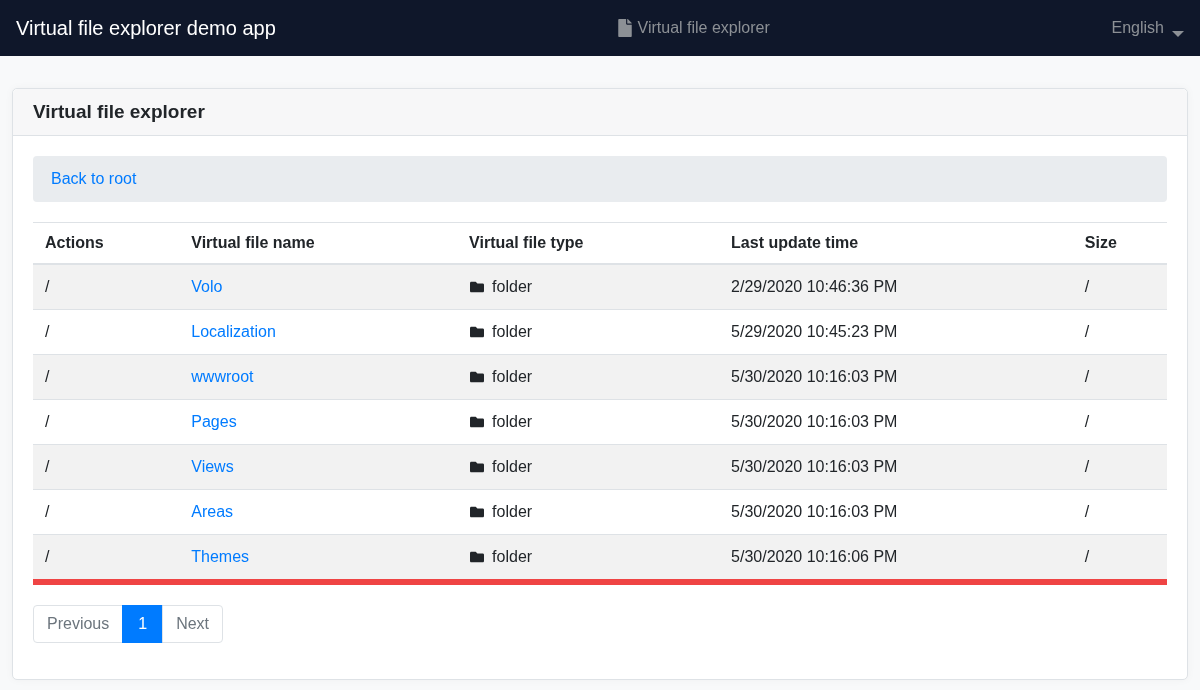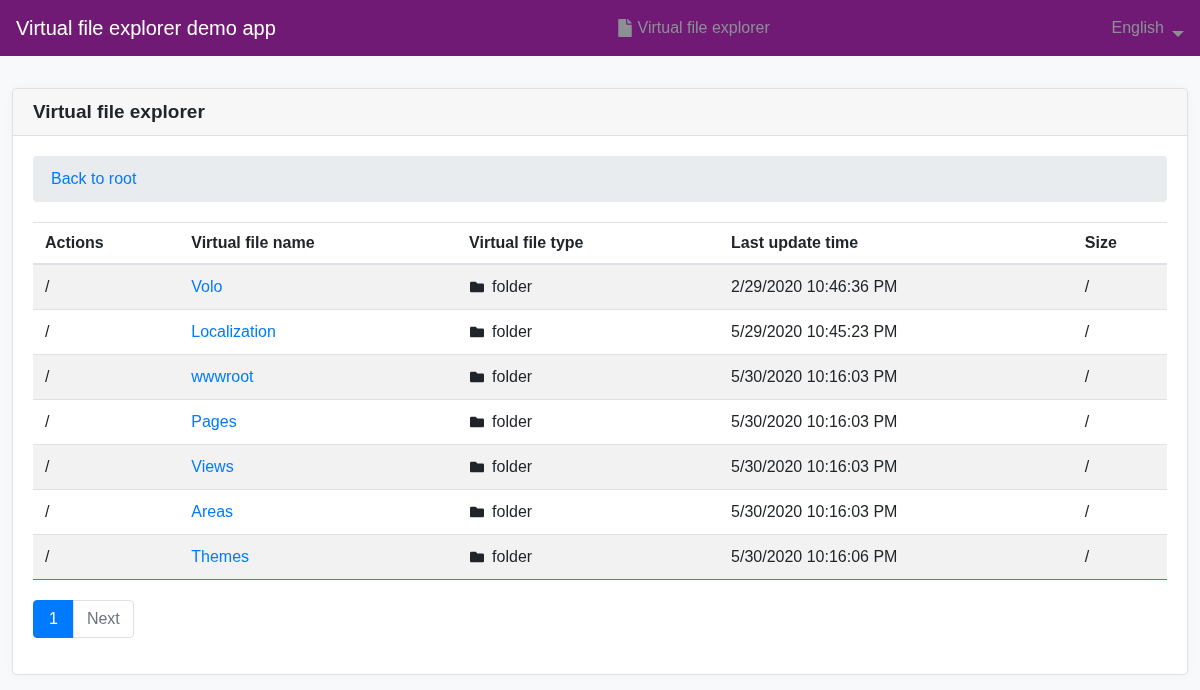--- a/index.html
+++ b/index.html
@@ -10,21 +10,21 @@
     overflow: hidden;
     background: #f8f9fa;
     font-family: "Liberation Sans", sans-serif;
     color: #212529;
     font-size: 16px;
   }
 
   
   .navbar {
     height: 56px;
-    background: #701a75;
+    background: #0f172a;
     display: flex;
     align-items: center;
     justify-content: space-between;
     padding: 0 16px;
   }
   .navbar-brand {
     color: #ffffff;
     font-size: 20px;
     text-decoration: none;
     cursor: pointer;
@@ -84,21 +84,21 @@
   .nav-bar-box a {
     color: #007bff;
     text-decoration: none;
     cursor: pointer;
   }
 
   
   table.file-table {
     width: 100%;
     border-collapse: collapse;
-    border-bottom: 1px solid #ef4444;
+    border-bottom: 6px solid #ef4444;
   }
   table.file-table th {
     text-align: left;
     font-weight: 700;
     padding: 8px 12px;
     border-top: 1px solid #dee2e6;
     border-bottom: 2px solid #dee2e6;
     line-height: 24px;
   }
   table.file-table td {
@@ -325,20 +325,23 @@
       </span>
     </td>
     <td class="updated-cell">5/30/2020 10:16:06 PM</td>
     <td class="size-cell">/</td>
   </tr>
 </tbody>
     </table>
 
     <div class="table-footer">
       <ul class="pagination">
+        <li class="page-item">
+          <a class="page-link">Previous</a>
+        </li>
         <li class="page-item active">
           <a class="page-link">1</a>
         </li>
         <li class="page-item">
           <a class="page-link">Next</a>
         </li>
       </ul>
     </div>
 
   </div>

